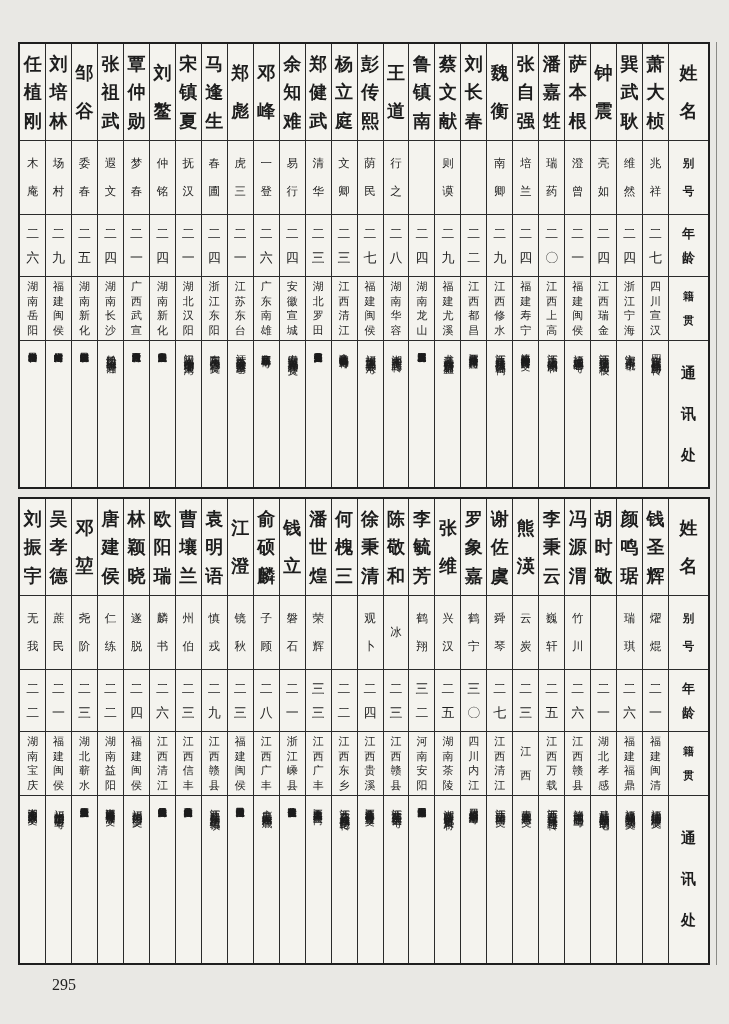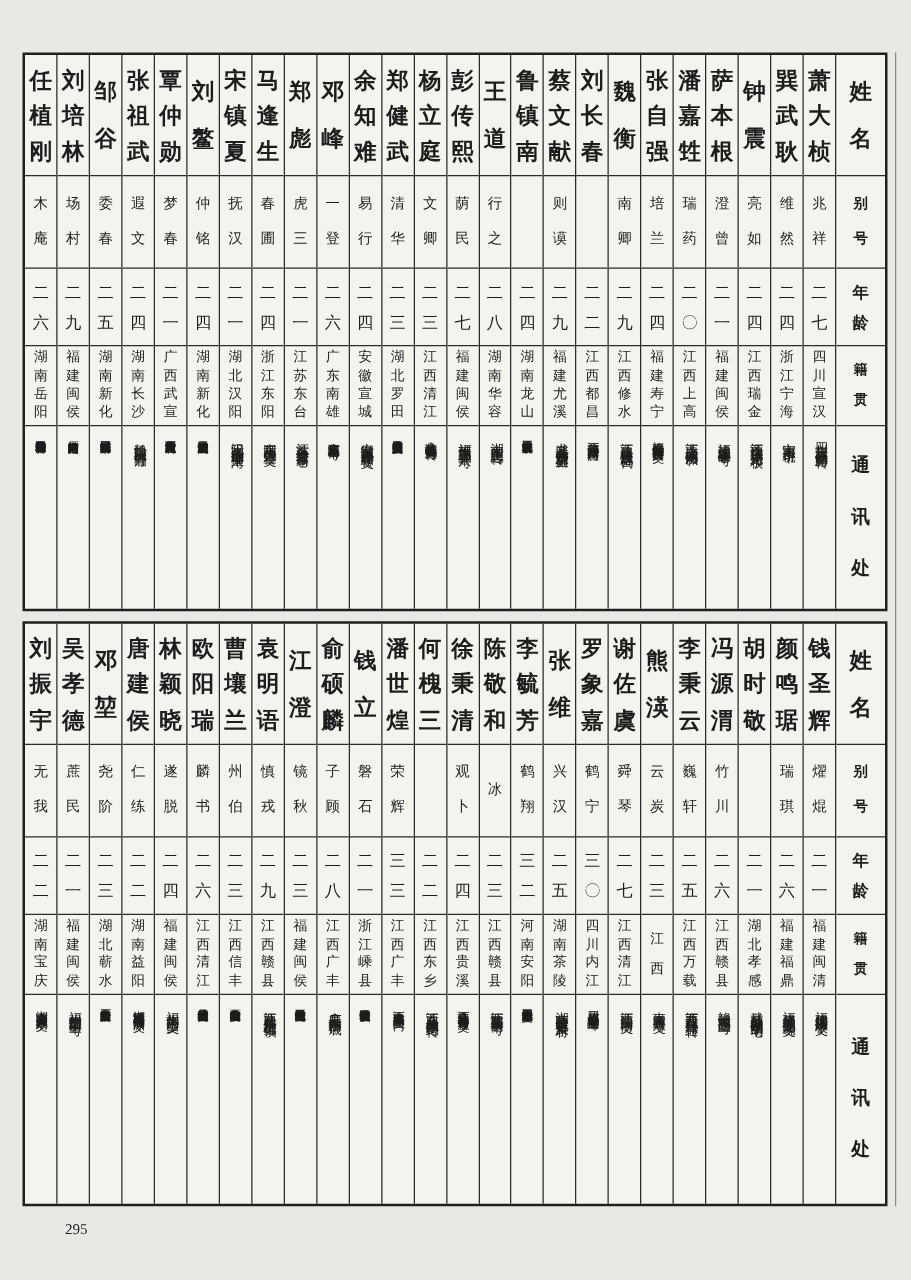--- a/index.html
+++ b/index.html
@@ -53,21 +53,21 @@
   .hcell.addr{justify-content:center;padding-top:0;gap:26px;}
   .vtext{
     writing-mode:vertical-rl;text-orientation:upright;
     line-height:1;letter-spacing:1px;display:block;
   }
   .vtext.s10{font-size:10.5px;}
   .vtext.s9{font-size:9.6px;letter-spacing:0.5px;}
   .vtext.s8{font-size:8.8px;letter-spacing:0;}
   .page-number{
     position:absolute;left:52px;top:976px;
-    font-size:12px;color:#222;
+    font-size:16px;color:#222;
     font-family:"Liberation Serif","DejaVu Serif",serif;
   }
   .frame-line{
     position:absolute;left:716px;top:42px;width:1px;height:923px;
     background:#8a8a86;
   }
 </style>
 </head>
 <body>
 

